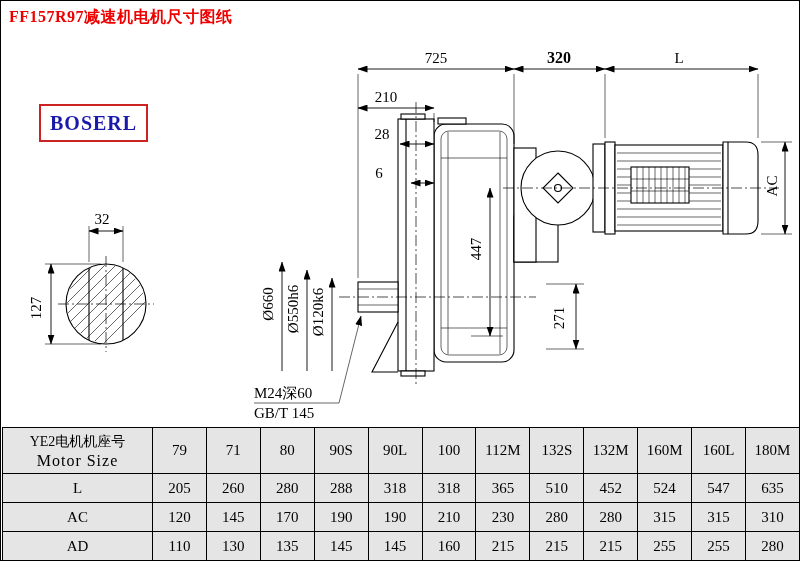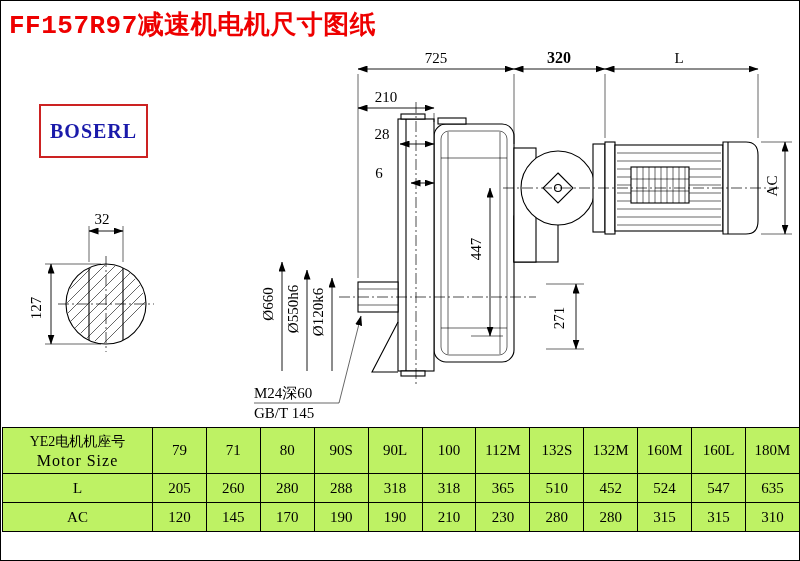--- a/index.html
+++ b/index.html
@@ -1,34 +1,34 @@
 <!DOCTYPE html>
 <html style="--title_red: #ee0000; --logo_blue: #1a1aaa; --logo_border_red: #cc2222; --line_black: #000000;"><head>
 <meta charset="utf-8">
 <style>
   *{margin:0;padding:0;box-sizing:border-box}
   html,body{width:800px;height:561px;background:#fff;overflow:hidden;
     font-family:"Liberation Serif","DejaVu Serif",serif}
   .frame{position:absolute;left:0;top:0;width:800px;height:561px;border:1px solid #000;background:#fff}
-  .title{position:absolute;left:8px;top:6px;font-family:Liberation Mono, monospace;
-    font-weight:bold;font-size:26px;color:var(--title_red,#ee0000);letter-spacing:.5px}
+  .title{position:absolute;left:8px;top:6px;font-family:Liberation Serif, serif;
+    font-weight:bold;font-size:16px;color:var(--title_red,#ee0000);letter-spacing:.5px}
   .logo{position:absolute;left:38px;top:103px;border:2px solid var(--logo_border_red,#cc2222);
-    color:var(--logo_blue,#1a1aaa);font-weight:bold;font-size:20px;padding:12px 9px;line-height:26px;
+    color:var(--logo_blue,#1a1aaa);font-weight:bold;font-size:20px;padding:4px 9px;line-height:26px;
     font-family:"Liberation Serif",serif;letter-spacing:1px}
   svg.drawing{position:absolute;left:0;top:45px}
   .ln{stroke:#000;stroke-width:1.1;fill:none}
   .wf{stroke:#000;stroke-width:1.1;fill:#fff}
   .thin{stroke:#000;stroke-width:.6;fill:none}
   .cl{stroke:#000;stroke-width:.7;fill:none;stroke-dasharray:11 3 2 3}
   .dim{stroke:#000;stroke-width:.9;fill:none}
   svg text{font-family:"Liberation Serif","DejaVu Serif",serif;font-size:15px;fill:#000}
   .mid{text-anchor:middle}
   .b{font-weight:bold;font-size:16px}
   table.sizes{position:absolute;left:1px;top:426px;width:798px;border-collapse:collapse;
-    table-layout:fixed;text-align:center;font-size:15px;color:#000;background:#bef264}
+    table-layout:fixed;text-align:center;font-size:15px;color:#000;background:#e5e5e5}
   table.sizes th,table.sizes td{border:1px solid #000;font-weight:normal;padding:0}
   table.sizes .labelcol{width:150px}
   table.sizes tr.hdr{height:46px}
   table.sizes tr.datarow{height:29px}
   .hdr-cn{font-size:14px;line-height:20px}
   .hdr-en{font-size:16px;line-height:18px;letter-spacing:1px}
 </style>
 </head>
 <body>
 
@@ -232,16 +232,31 @@
           <td>190</td>
           <td>190</td>
           <td>210</td>
           <td>230</td>
           <td>280</td>
           <td>280</td>
           <td>315</td>
           <td>315</td>
           <td>310</td>
         </tr>
+        <tr class="datarow">
+          <td class="rowlabel labelcol">AD</td>
+          <td>110</td>
+          <td>130</td>
+          <td>135</td>
+          <td>145</td>
+          <td>145</td>
+          <td>160</td>
+          <td>215</td>
+          <td>215</td>
+          <td>215</td>
+          <td>255</td>
+          <td>255</td>
+          <td>280</td>
+        </tr>
       </tbody>
   </table>
 
 </div>
 
 </body></html>

